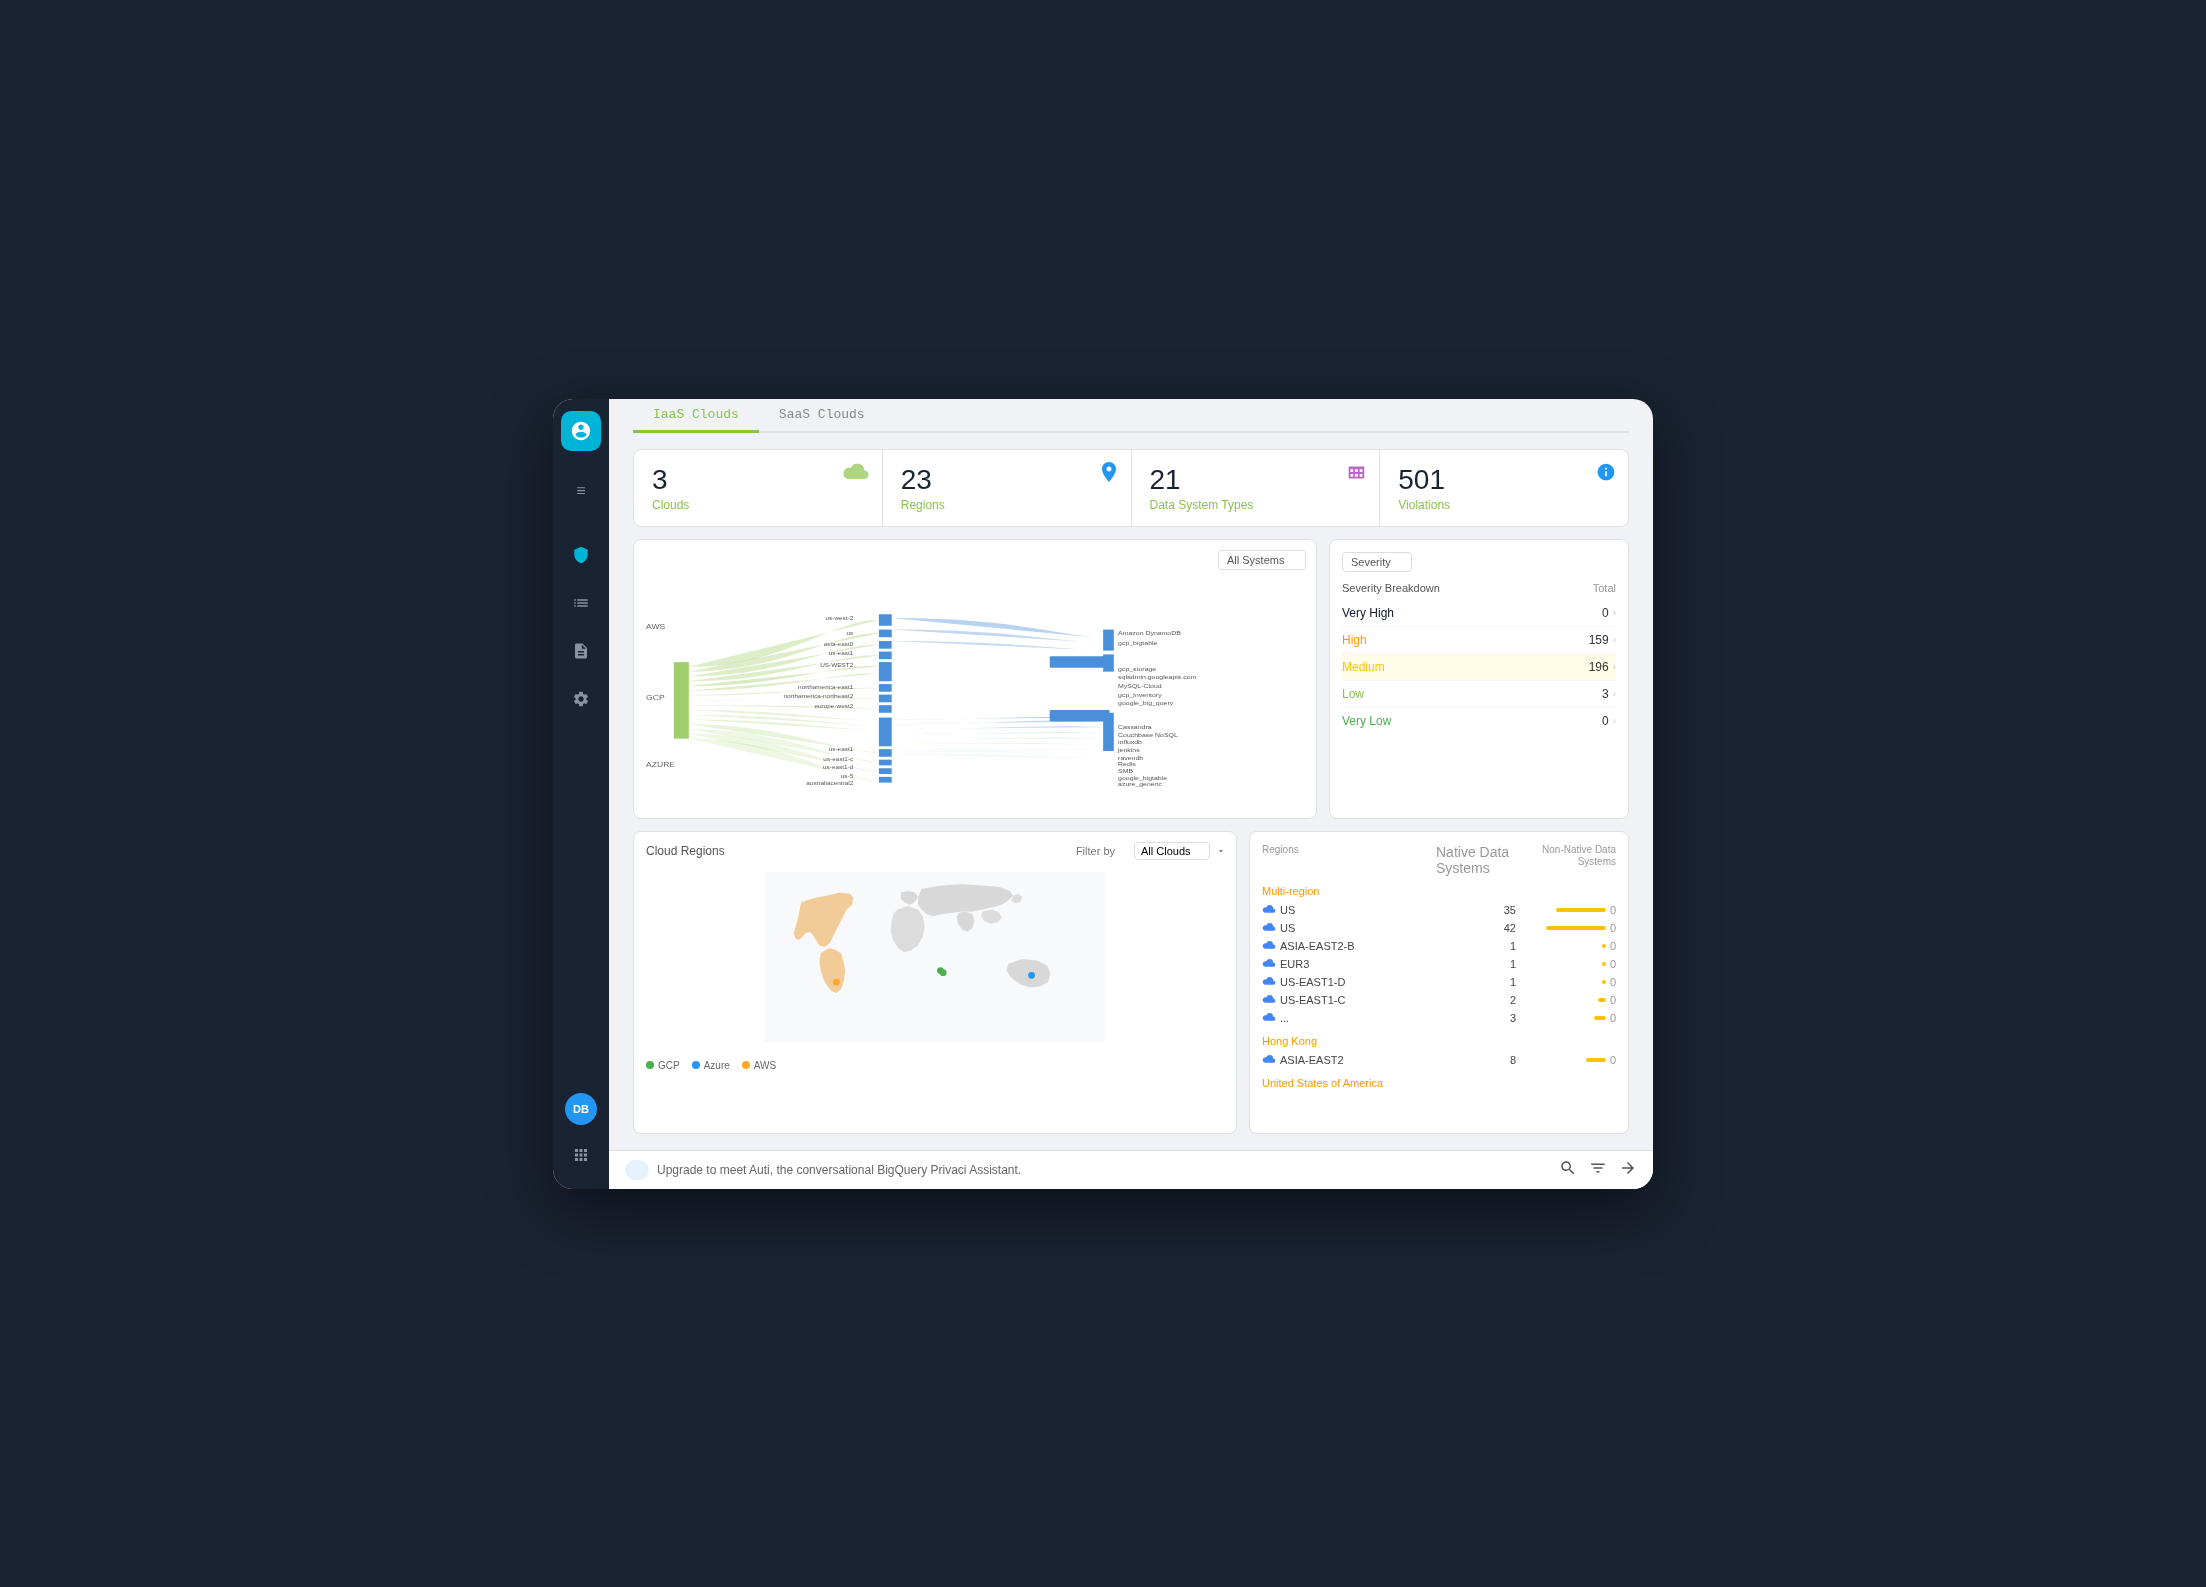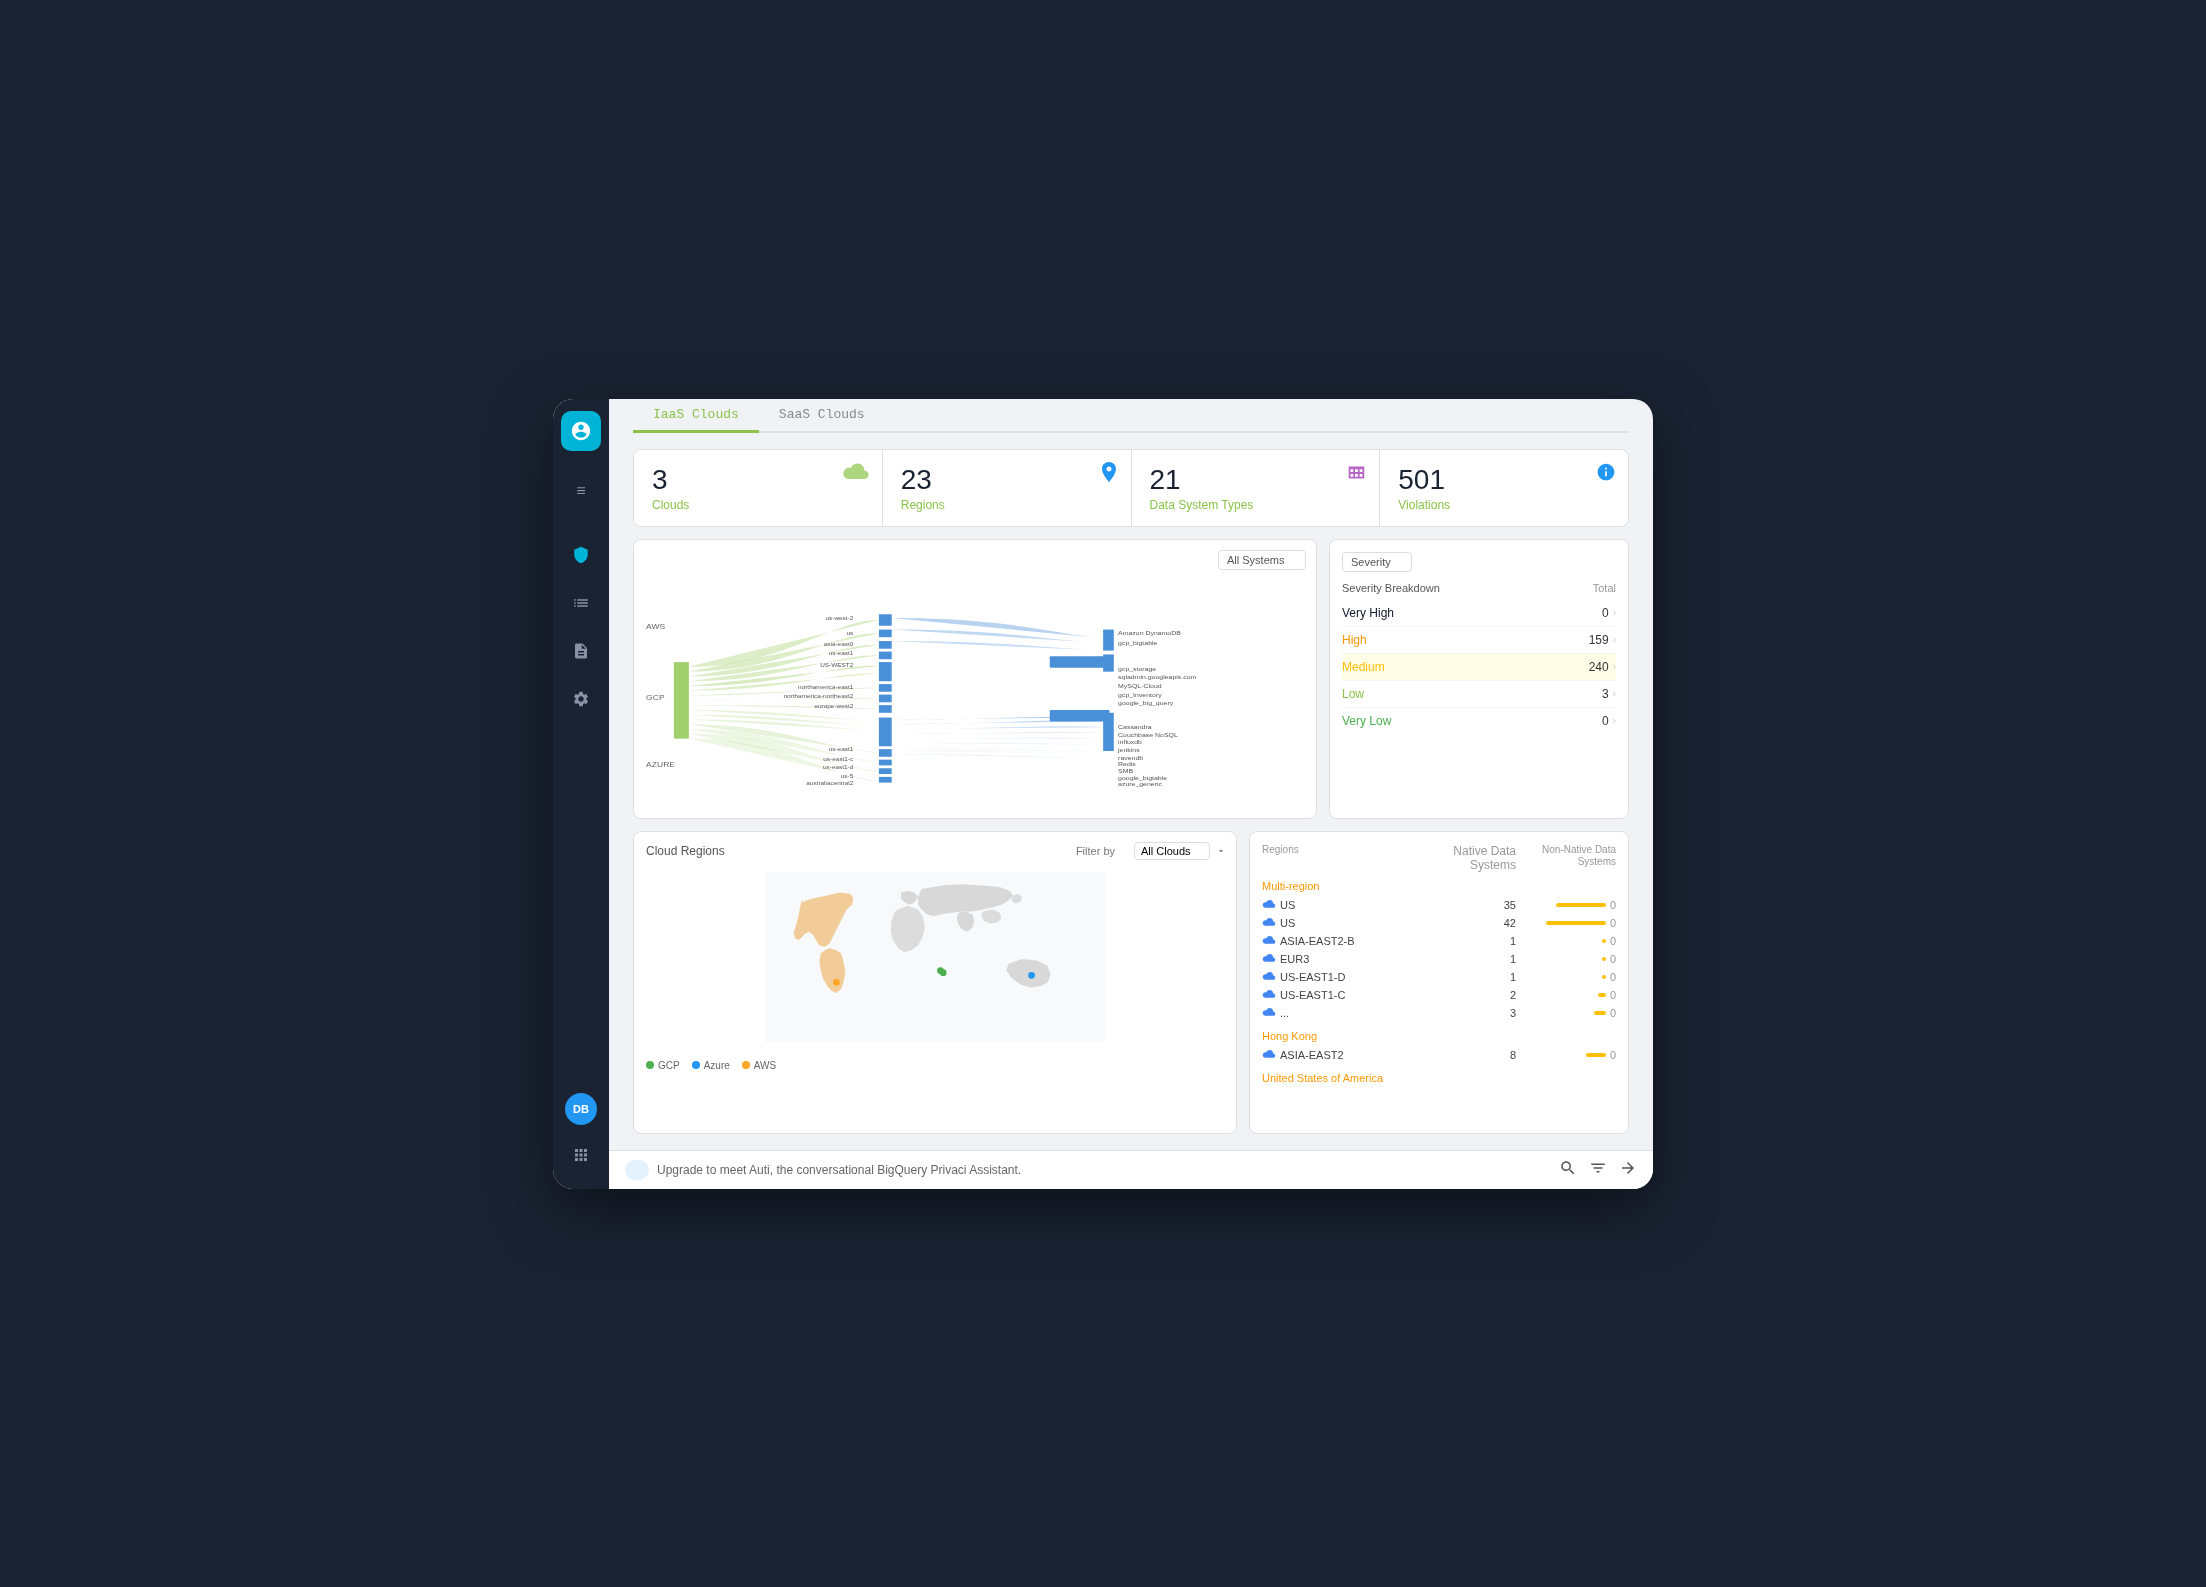--- a/index.html
+++ b/index.html
@@ -313,21 +313,21 @@
             <span class="severity-count">0</span>
             <span class="severity-arrow">›</span>
           </div>
           <div class="severity-row">
             <span class="severity-name high">High</span>
             <span class="severity-count">159</span>
             <span class="severity-arrow">›</span>
           </div>
           <div class="severity-row" style="background:#fffde7;">
             <span class="severity-name medium">Medium</span>
-            <span class="severity-count">240</span>
+            <span class="severity-count">196</span>
             <span class="severity-arrow">›</span>
           </div>
           <div class="severity-row">
             <span class="severity-name low">Low</span>
             <span class="severity-count">3</span>
             <span class="severity-arrow">›</span>
           </div>
           <div class="severity-row">
             <span class="severity-name very-low">Very Low</span>
             <span class="severity-count">0</span>
@@ -395,21 +395,21 @@
             <div class="legend-item">
               <div class="legend-dot" style="background:#ffa726;"></div>
               <span>AWS</span>
             </div>
           </div>
         </div>
 
         <div class="regions-table">
           <div class="regions-cols">
             <div class="regions-col">Regions</div>
-            <div class="regions-col" style="width:80px;text-align:right;font-size:12px;color:#999;line-height:1.2;">Native Data<br>Systems</div>
+            <div class="regions-col" style="width:80px;text-align:left;font-size:14px;color:#999;line-height:1.2;">Native Data<br>Systems</div>
             <div class="regions-col" style="width:100px;text-align:right;font-size:10px;color:#999;line-height:1.2;">Non-Native Data<br>Systems</div>
           </div>
 
           <div class="region-group-title">Multi-region</div>
 
           <div class="region-row">
             <div class="region-name">
               <svg width="14" height="10" viewBox="0 0 20 14">
                   <path d="M16 5c0-2.76-2.24-5-5-5-2.1 0-3.88 1.29-4.64 3.13C5.93 3.05 5.47 3 5 3c-2.21 0-4 1.79-4 4s1.79 4 4 4h11c1.65 0 3-1.35 3-3 0-1.61-1.27-2.91-2.86-2.99L16 5z" fill="#4285f4"></path>
                 </svg>

